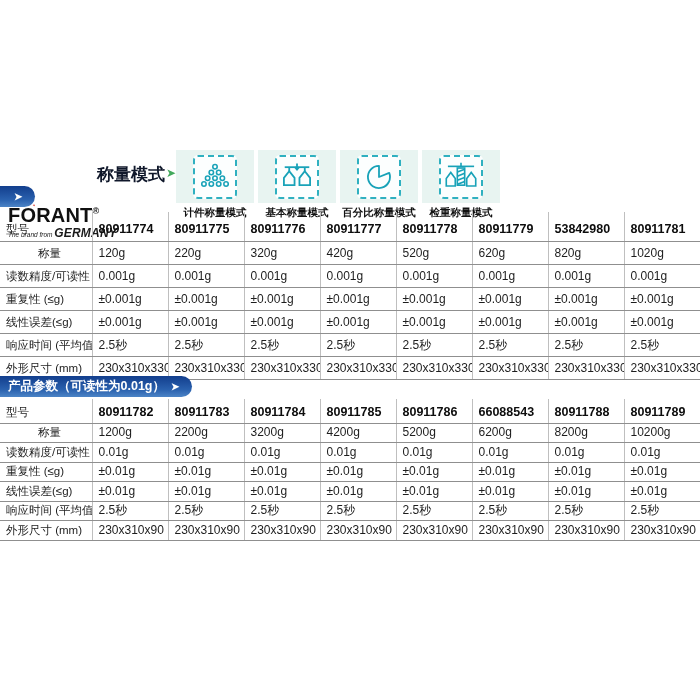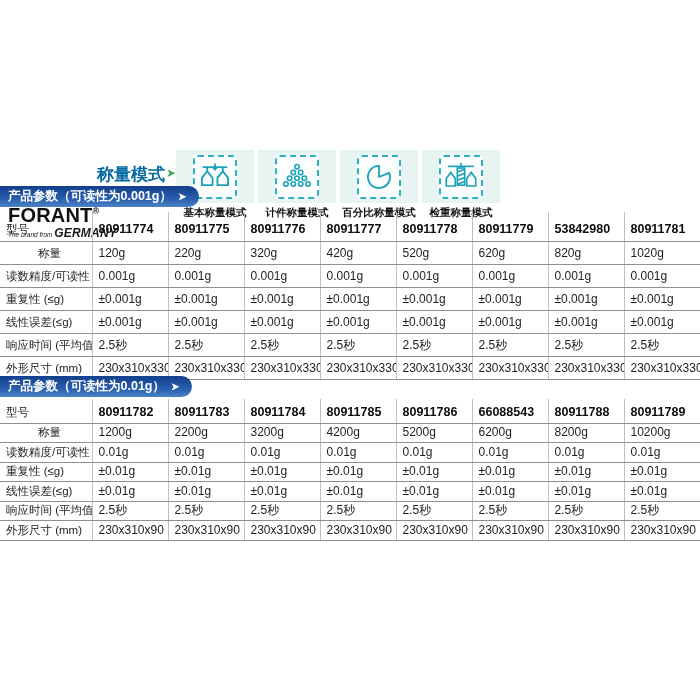--- a/index.html
+++ b/index.html
@@ -11,21 +11,21 @@
   
   .logo { position:absolute; left:8px; top:3px; width:90px;margin-top:48px; }
   .logo-line { font-size:20px; font-weight:800; color:#101010; letter-spacing:0.2px; line-height:20px; white-space:nowrap; }
   .logo-o { position:relative; display:inline-block; }
   .logo-o::before { content:""; position:absolute; top:-3px; left:1px; right:1px; height:6px;
                     border-top:3px dotted #d8342c; border-radius:50%; }
   .logo-reg { font-size:9px; font-weight:700; vertical-align:8px; }
   .tagline { font-size:6.5px; font-style:italic; color:#1a1a1a; margin-top:1px; white-space:nowrap; }
   .tagline b { font-size:12px; letter-spacing:0.2px; }
 
-  .mode-title { position:absolute; left:97px; top:13px; font-size:17px; font-weight:700; color:#0369a1; white-space:nowrap; }
+  .mode-title { position:absolute; left:97px; top:13px; font-size:17px; font-weight:700; color:#0f172a; white-space:nowrap; }
   .mode-arrow { position:absolute; left:166px; top:16px; font-size:12px; color:#43a95c; }
 
   .modes { position:absolute; left:176px; top:0; display:flex; gap:4px; }
   .mode { width:78px; text-align:center; }
   .mode-bg { background:#e8f4f1; padding:5px 0 4px; }
   .mode-box { width:44px; height:44px; margin:0 auto; background:#fcfefe;
               border:2px dashed #2fb0c0; border-radius:5px;
               display:flex; align-items:center; justify-content:center; }
   .mode-box svg { width:36px; height:36px; }
   .mode-label { margin-top:3px; font-size:10.5px; font-weight:600; color:#111; white-space:nowrap; }
@@ -67,51 +67,51 @@
       <div class="tagline"><span>The brand from</span> <b>GERMANY</b></div>
     </div>
 
     <div class="mode-title">称量模式</div>
     <span class="mode-arrow">➤</span>
 
     <div class="modes">
         <div class="mode">
           <div class="mode-bg">
             <div class="mode-box">
-              <svg viewBox="0 0 44 44" fill="none" stroke="#18a2b8" stroke-width="2.2">
-                <path d="M7 10 H37"></path>
-                <path d="M22 5.5 V10"></path>
-                <path d="M19.5 10 l2.5 3 l2.5 -3"></path>
-                <path d="M12.5 10 V15"></path>
-                <path d="M31.5 10 V15"></path>
-                <path d="M6 32 h13 v-9 l-6.5 -8 l-6.5 8 z"></path>
-                <path d="M25 32 h13 v-9 l-6.5 -8 l-6.5 8 z"></path>
-              </svg>
-            </div>
-          </div>
-          <div class="mode-label">基本称量模式</div>
-        </div>
-        <div class="mode">
-          <div class="mode-bg">
-            <div class="mode-box">
               <svg viewBox="0 0 44 44" fill="none" stroke="#18a2b8" stroke-width="1.9">
                 <circle cx="22" cy="9.5" r="2.7"></circle>
                 <circle cx="17.5" cy="16.5" r="2.7"></circle>
                 <circle cx="26.5" cy="16.5" r="2.7"></circle>
                 <circle cx="13" cy="23.5" r="2.7"></circle>
                 <circle cx="22" cy="23.5" r="2.7"></circle>
                 <circle cx="31" cy="23.5" r="2.7"></circle>
                 <circle cx="8.5" cy="30.5" r="2.7"></circle>
                 <circle cx="17.5" cy="30.5" r="2.7"></circle>
                 <circle cx="26.5" cy="30.5" r="2.7"></circle>
                 <circle cx="35.5" cy="30.5" r="2.7"></circle>
               </svg>
             </div>
           </div>
           <div class="mode-label">计件称量模式</div>
+        </div>
+        <div class="mode">
+          <div class="mode-bg">
+            <div class="mode-box">
+              <svg viewBox="0 0 44 44" fill="none" stroke="#18a2b8" stroke-width="2.2">
+                <path d="M7 10 H37"></path>
+                <path d="M22 5.5 V10"></path>
+                <path d="M19.5 10 l2.5 3 l2.5 -3"></path>
+                <path d="M12.5 10 V15"></path>
+                <path d="M31.5 10 V15"></path>
+                <path d="M6 32 h13 v-9 l-6.5 -8 l-6.5 8 z"></path>
+                <path d="M25 32 h13 v-9 l-6.5 -8 l-6.5 8 z"></path>
+              </svg>
+            </div>
+          </div>
+          <div class="mode-label">基本称量模式</div>
         </div>
         <div class="mode">
           <div class="mode-bg">
             <div class="mode-box">
               <svg viewBox="0 0 44 44" fill="none" stroke="#18a2b8" stroke-width="2.2" stroke-linejoin="round">
                 <path d="M22 22 L22 8.5 A13.5 13.5 0 1 0 34.5 17 Z"></path>
               </svg>
             </div>
           </div>
           <div class="mode-label">百分比称量模式</div>
@@ -131,21 +131,20 @@
                 <path d="M29 33 h11 v-9 l-5.5 -7.5 l-5.5 7.5 z"></path>
               </svg>
             </div>
           </div>
           <div class="mode-label">检重称量模式</div>
         </div>
       </div>
 
     <div id="sections">
         <div class="pbanner pbanner-0">
-          <span>产品参数（可读性为0.001g）</span>
           <span class="b-arrow">➤</span>
         </div>
         <table class="spec spec-0">
           <colgroup>
             <col class="c-lbl">
             <col class="c-val">
             <col class="c-val">
             <col class="c-val">
             <col class="c-val">
             <col class="c-val">

